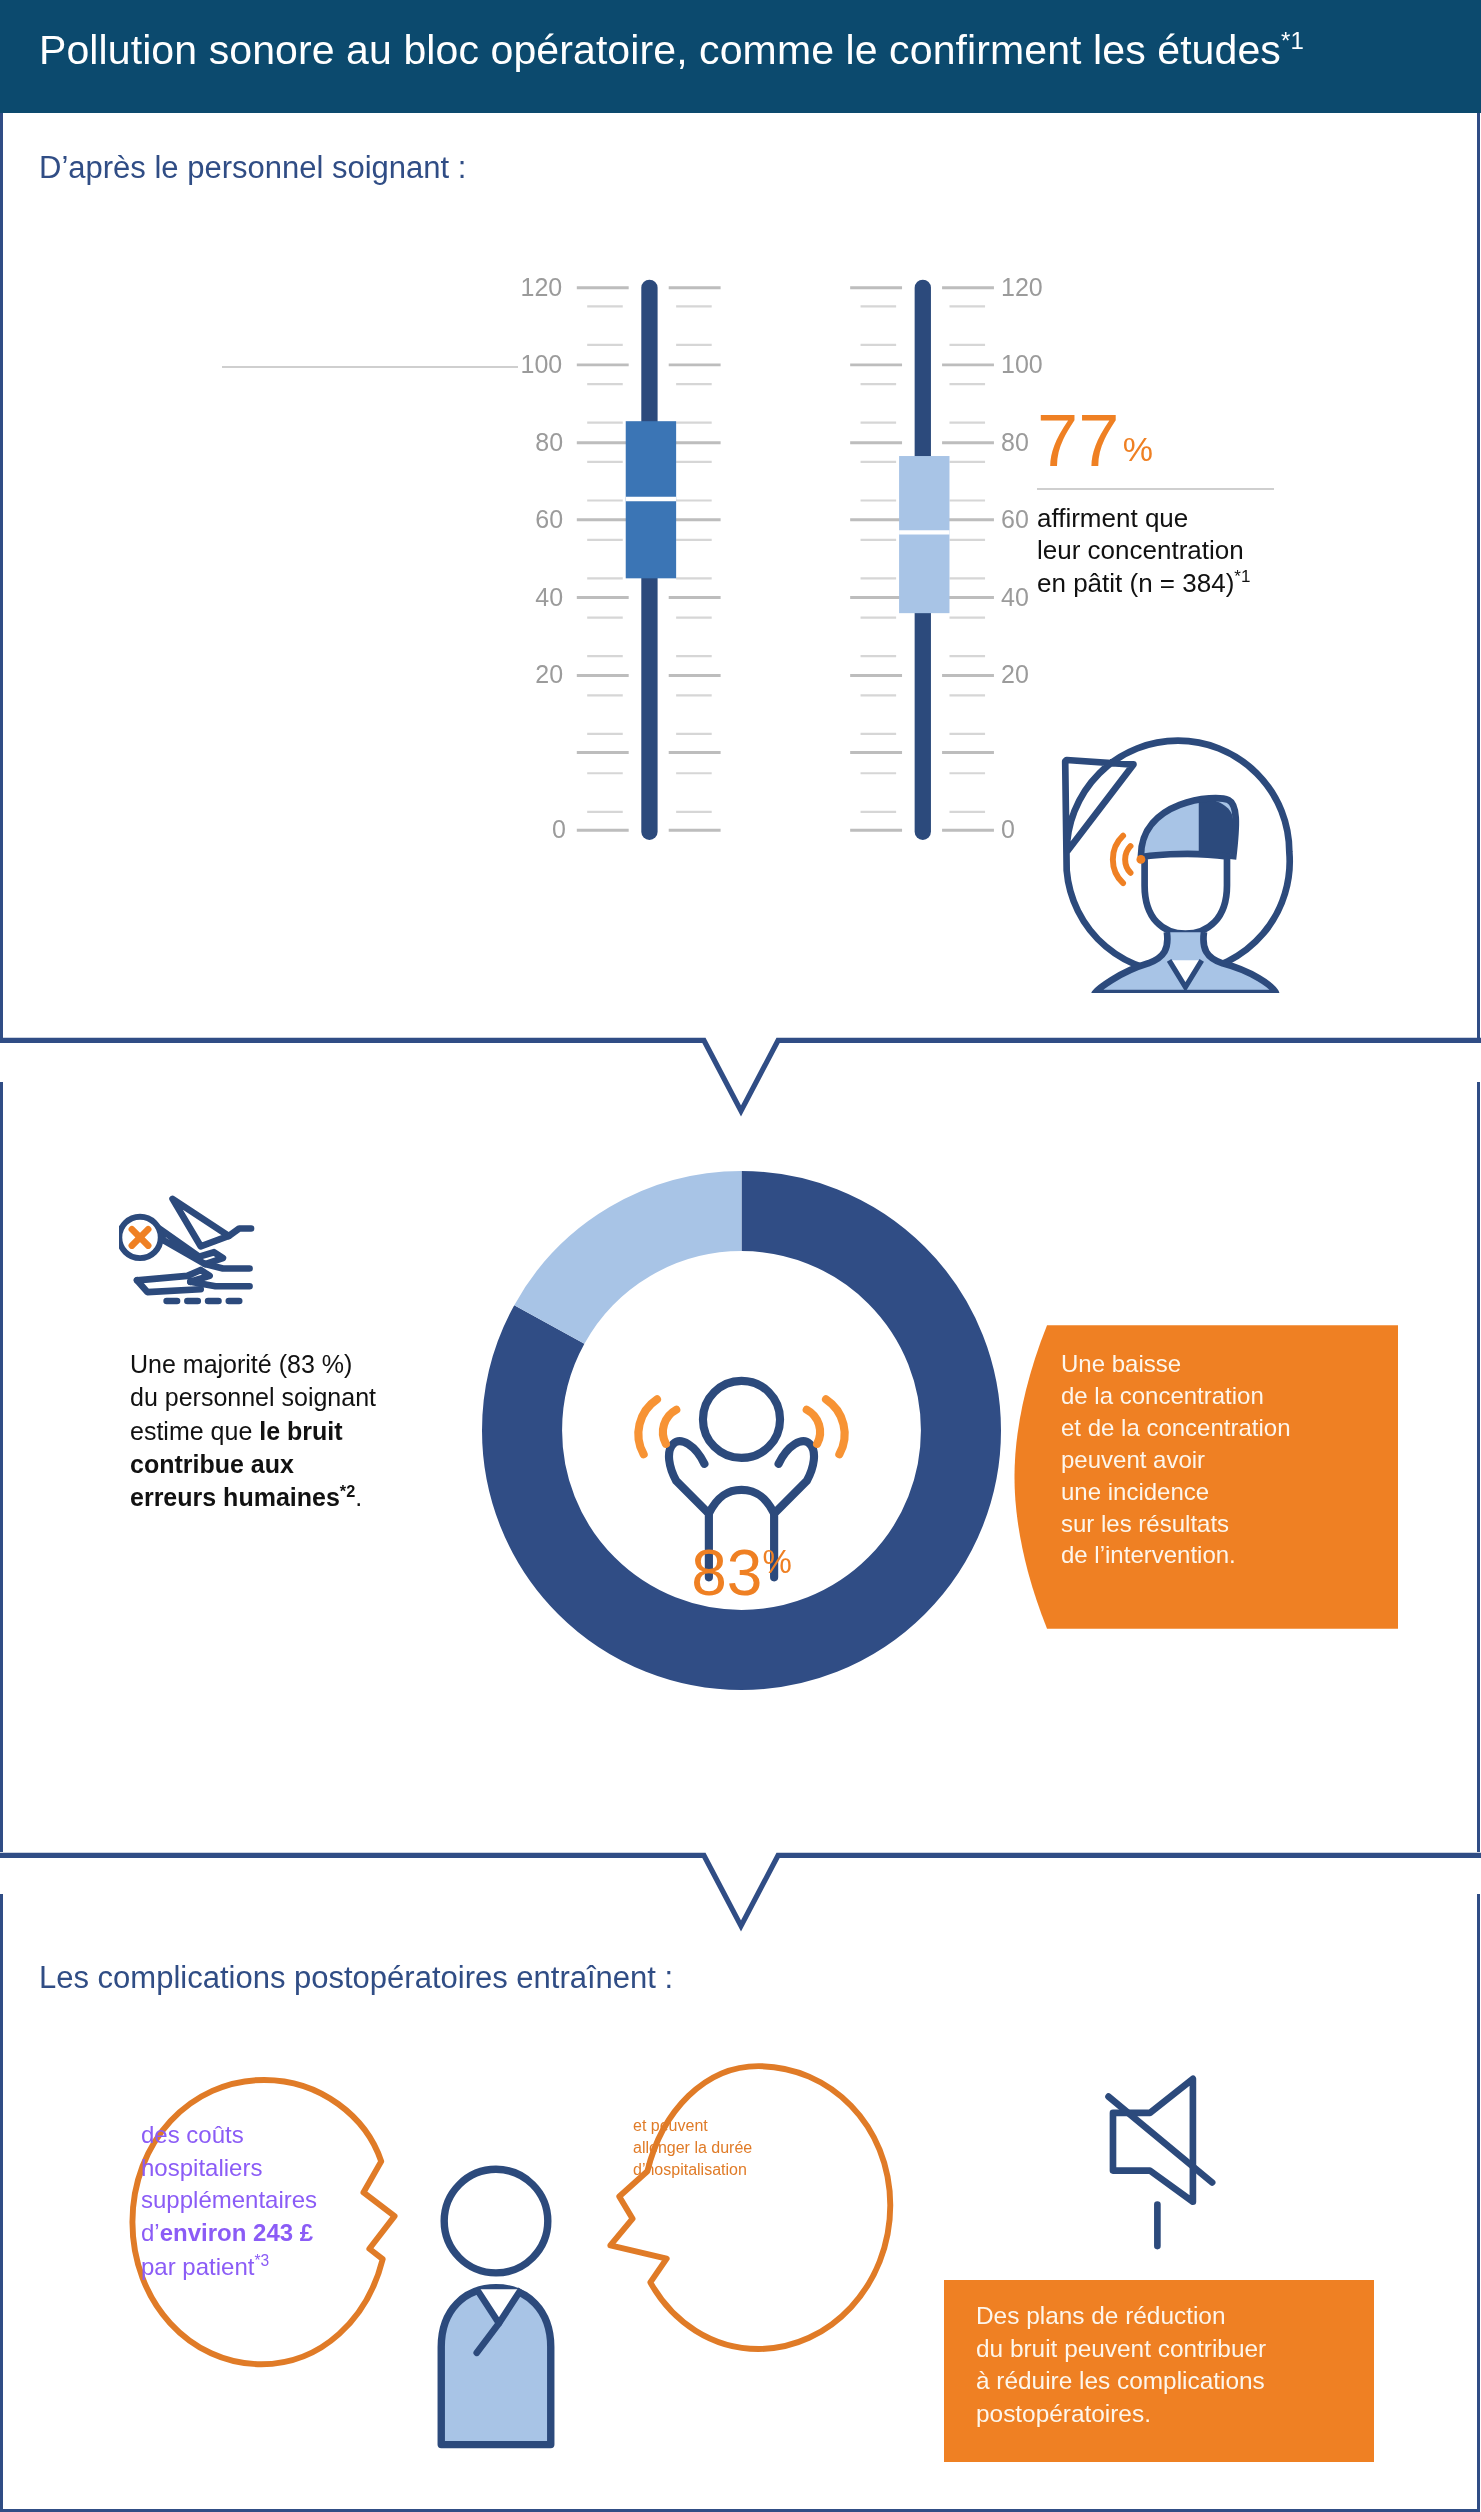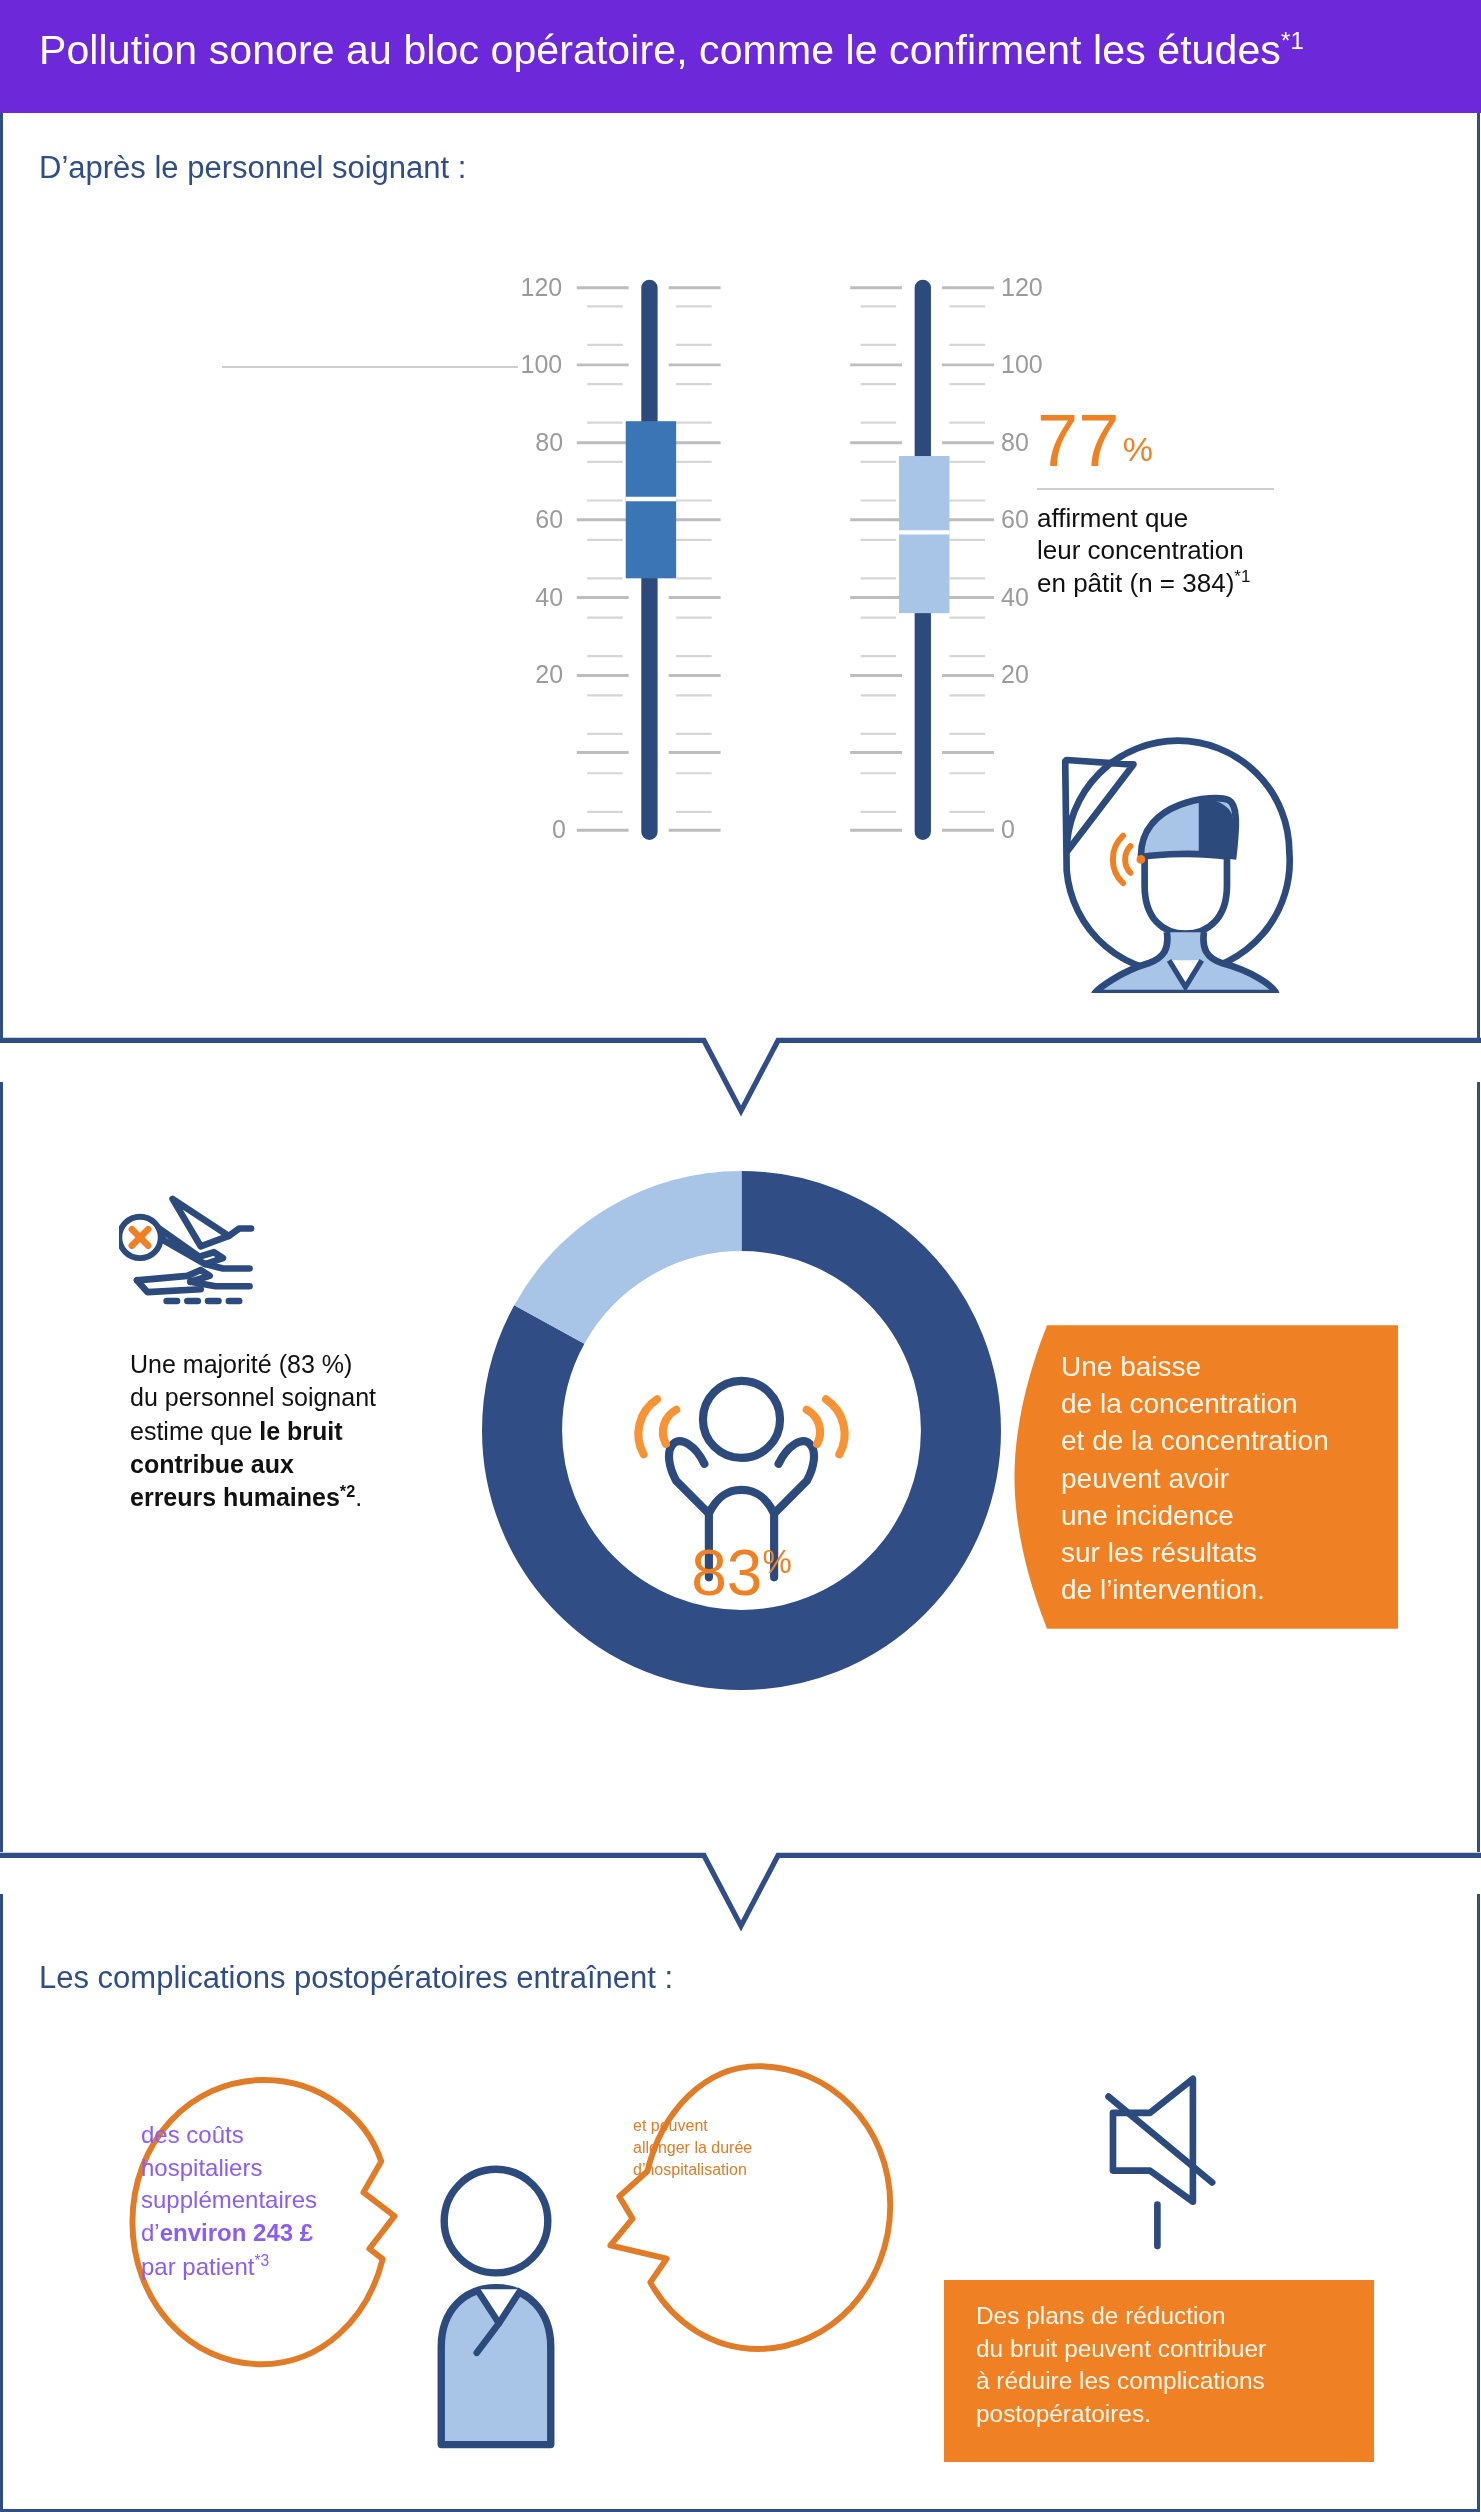--- a/index.html
+++ b/index.html
@@ -1,20 +1,20 @@
 <!DOCTYPE html>
 <html style="font-size:12px"><head>
 <meta charset="utf-8">
 <style>
   html,body{margin:0;padding:0;background:#ffffff;}
   body{font-family:"Liberation Sans","DejaVu Sans",sans-serif;}
   #page{position:relative;width:1482px;height:2512px;background:#ffffff;overflow:hidden;}
 
   
-  #header{position:absolute;left:0;top:0;width:1482px;height:113px;background:#6d28d9;text-decoration:underline;}
+  #header{position:absolute;left:0;top:0;width:1482px;height:113px;background:#0c4a6e;text-decoration:underline;}
   #header-title{position:absolute;left:39px;top:27px;width:1408px;
     font-size:41px;color:#ffffff;letter-spacing:0.1px;white-space:nowrap;}
   #header-title .sup{font-size:24px;vertical-align:super;}
 
   
   .frame{position:absolute;border-left:3.7px solid #304D85;border-right:3.7px solid #304D85;}
   #frame1{left:0;top:113px;width:1474px;height:928px;}
   #frame2{left:0;top:1082px;width:1474px;height:770px;}
   #frame3{left:0;top:1894px;width:1474px;height:615px;border-bottom:3.7px solid #304D85;}
 
@@ -55,21 +55,21 @@
   #sec2-text b{font-weight:bold;}
   #sec2-text .sup{font-size:16.3px;vertical-align:super;}
 
   #donut{position:absolute;left:482px;top:1171px;width:519px;height:519px;}
   #donut-val{position:absolute;left:482px;top:1541px;width:519px;text-align:center;
     font-size:64px;color:#EF8023;line-height:1;}
   #donut-val .pct{font-size:33px;vertical-align:super;}
 
   #orange-cal{position:absolute;left:1013px;top:1325px;width:385px;height:304px;}
   #orange-cal-text{position:absolute;left:1061px;top:1348px;width:348px;
-    font-size:28px;line-height:1.33;color:#FDF6EC;}
+    font-size:24px;line-height:1.33;color:#FDF6EC;}
 
   
   #bubble-left{position:absolute;left:119px;top:2074px;width:326px;height:311px;}
   #bubble-left-text{position:absolute;left:141px;top:2119px;width:244px;
     font-size:24px;line-height:1.36;color:#8b5cf6;}
   #bubble-left-text b{font-weight:bold;}
   #bubble-left-text .sup{font-size:15.6px;vertical-align:super;}
 
   #bubble-right{position:absolute;left:600px;top:2060px;width:311px;height:304px;}
   #bubble-right-text{position:absolute;left:633px;top:2115px;width:252px;

